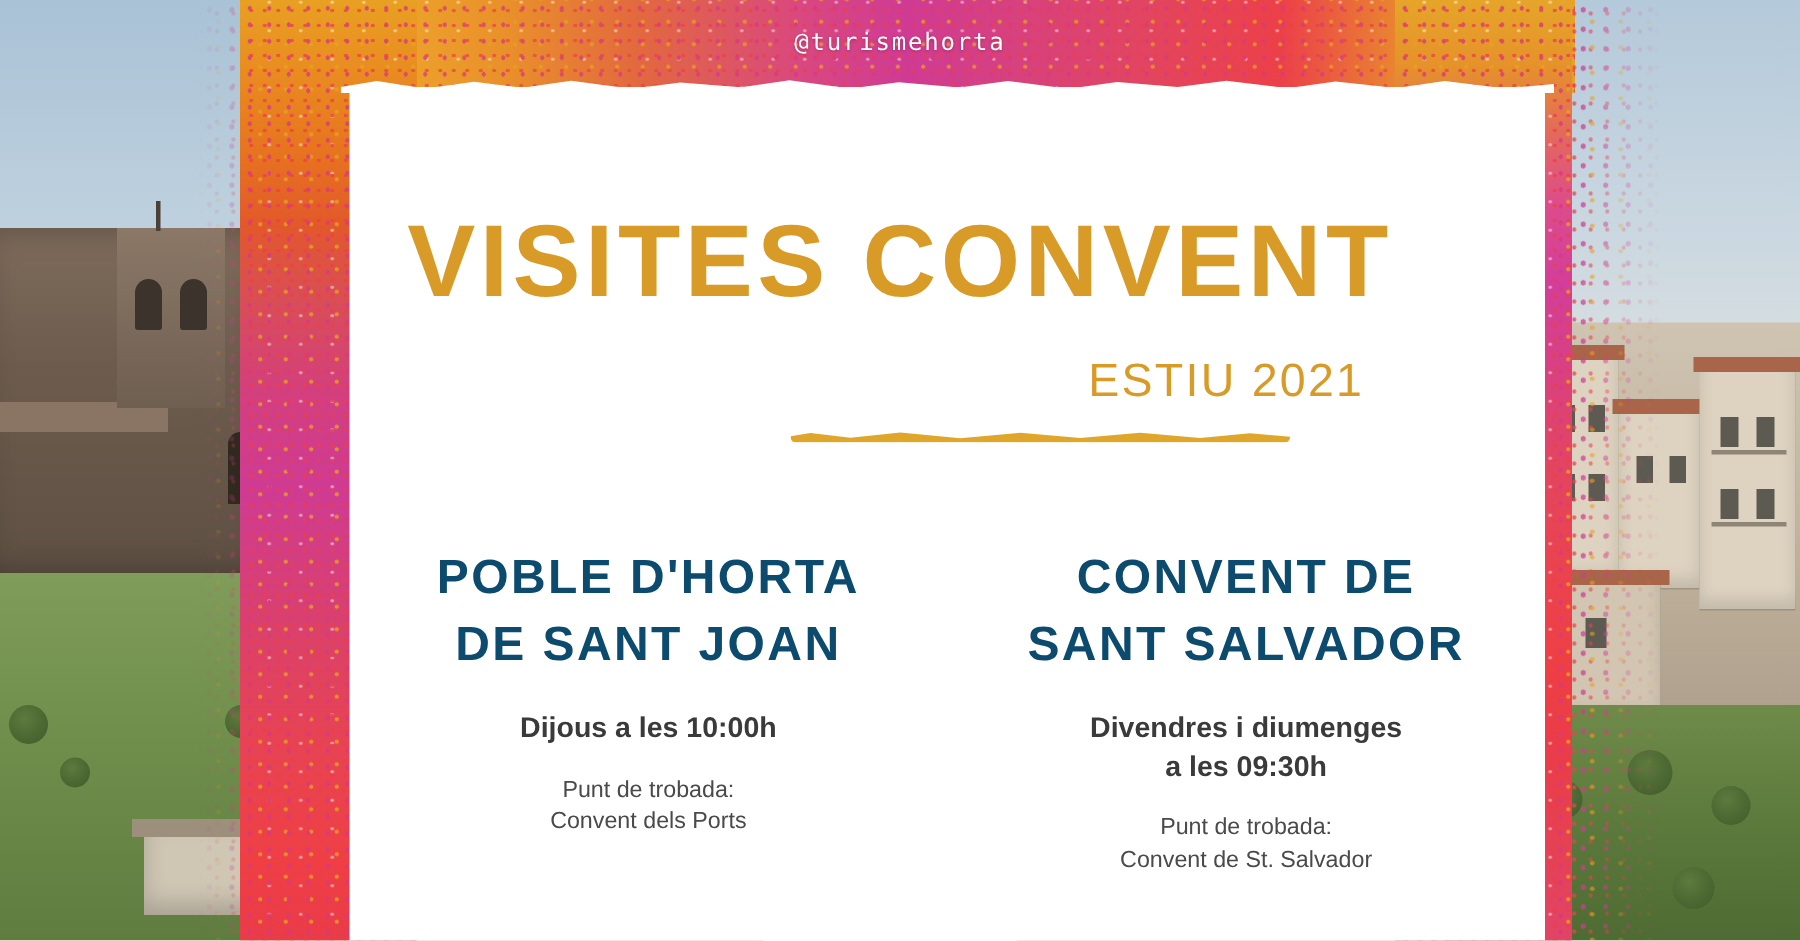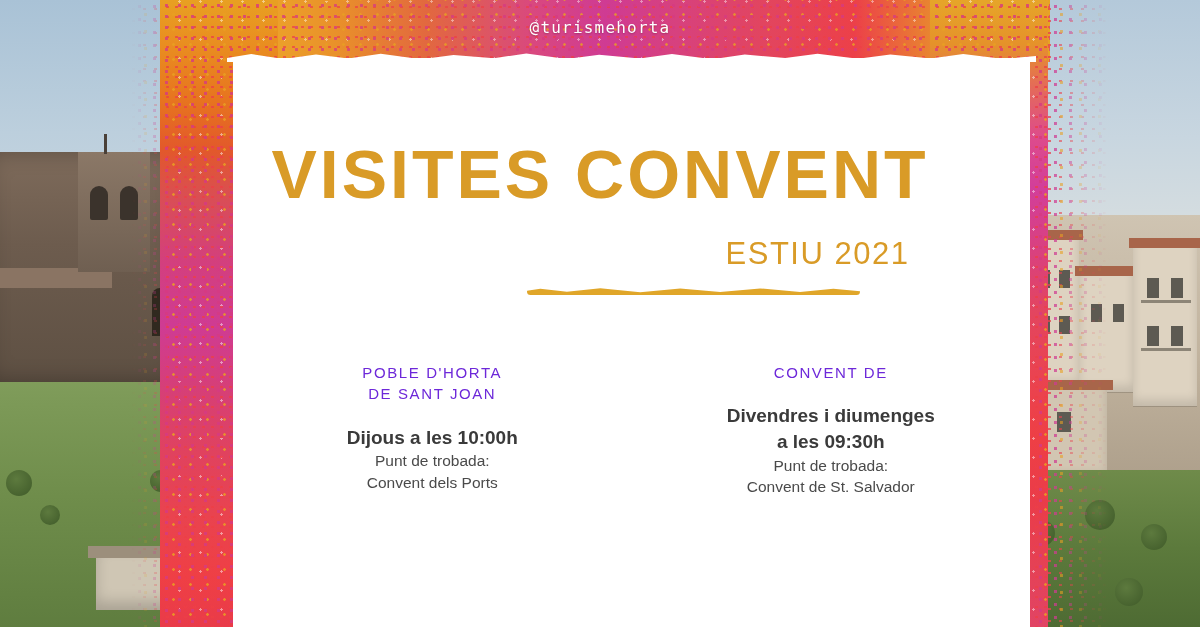--- a/index.html
+++ b/index.html
@@ -277,35 +277,36 @@
     top: 362px;
     width: 797px;
     display:flex;
   }
   .col{
     flex: 1 1 0;
     text-align:center;
     padding: 0 6px;
   }
   .col-head{
-    color:#6d28d9;
-    font-size: 15px;
-    font-weight: 400;
+    color:#0c4a6e;
+    font-size: 32px;
+    font-weight: 700;
     letter-spacing: 1.6px;
     line-height: 1.42;
     text-transform: uppercase;
   }
   .col-time{
     margin-top: 20px;
     color:#3a3a3a;
     font-size: 19px;
     font-weight: 700;
     line-height: 1.35;
   }
   .col-meet-label{
+    margin-top: 17px;
     color:#4a4a4a;
     font-size: 15.5px;
     line-height: 1.4;
   }
   .col-meet-place{
     color:#4a4a4a;
     font-size: 15.5px;
     line-height: 1.4;
   }
 </style>
@@ -411,20 +412,21 @@
       <div class="col-time">
         <div>Dijous a les 10:00h</div>
       </div>
       <div class="col-meet-label">Punt de trobada:</div>
       <div class="col-meet-place">Convent dels Ports</div>
     </div>
 
     <div class="col">
       <div class="col-head">
         <div>CONVENT DE</div>
+        <div>SANT SALVADOR</div>
       </div>
       <div class="col-time">
         <div>Divendres i diumenges</div>
         <div>a les 09:30h</div>
       </div>
       <div class="col-meet-label">Punt de trobada:</div>
       <div class="col-meet-place">Convent de St. Salvador</div>
     </div>
 
   </div>

